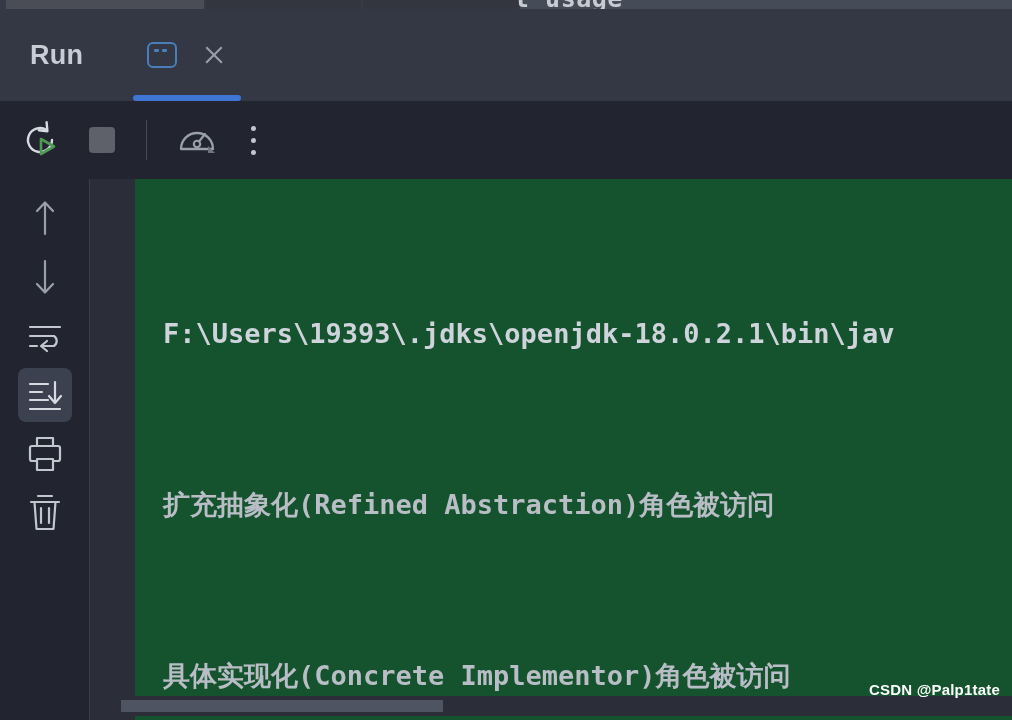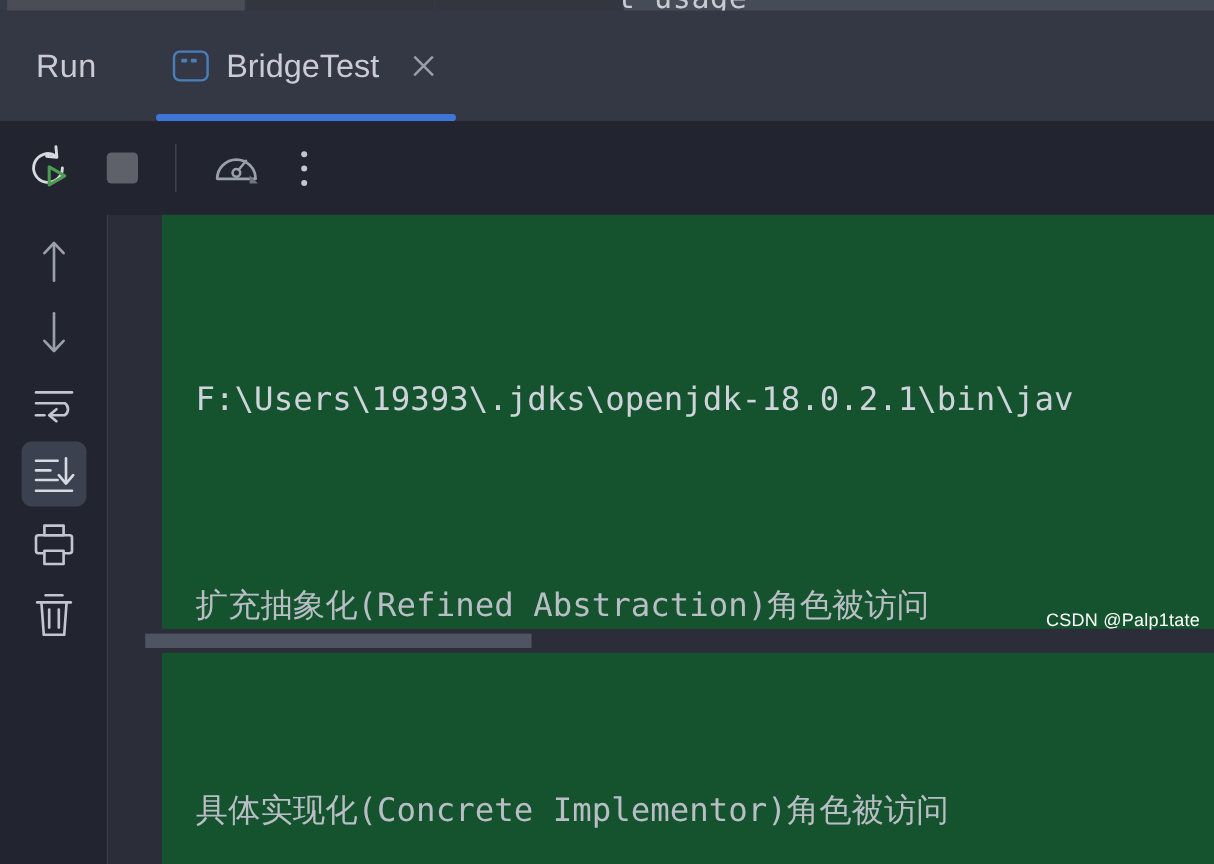--- a/index.html
+++ b/index.html
@@ -11,22 +11,23 @@
     width: 1012px;
     height: 720px;
     overflow: hidden;
     font-family: "Liberation Sans", sans-serif;
     -webkit-font-smoothing: antialiased;
   }
 
   #app {
     position: relative;
     width: 1012px;
-    height: 544px;
+    height: 716px;
     background: #2b2e38;
+    font-weight: bold;
   }
 
   
   .top-strip {
     position: absolute;
     left: 0; top: 0;
     width: 1012px;
     height: 9px;
     background: #363a47;
     overflow: hidden;
@@ -275,21 +276,20 @@
     <div class="seg c"></div>
     <div class="seg d"></div>
     <div class="clip-text">t usage</div>
   </div>
 
   <div class="tw-header">
     <div class="tw-title">Run</div>
 
     <div class="tab">
       <div class="tab-icon"></div>
-      <div class="tab-label">BridgeTest</div>
       <div class="tab-close"></div>
       <div class="tab-underline"></div>
     </div>
   </div>
 
   <div class="toolbar">
 
     <div class="tb-btn">
       <span>
         <svg width="42" height="42" viewBox="0 0 42 42">

